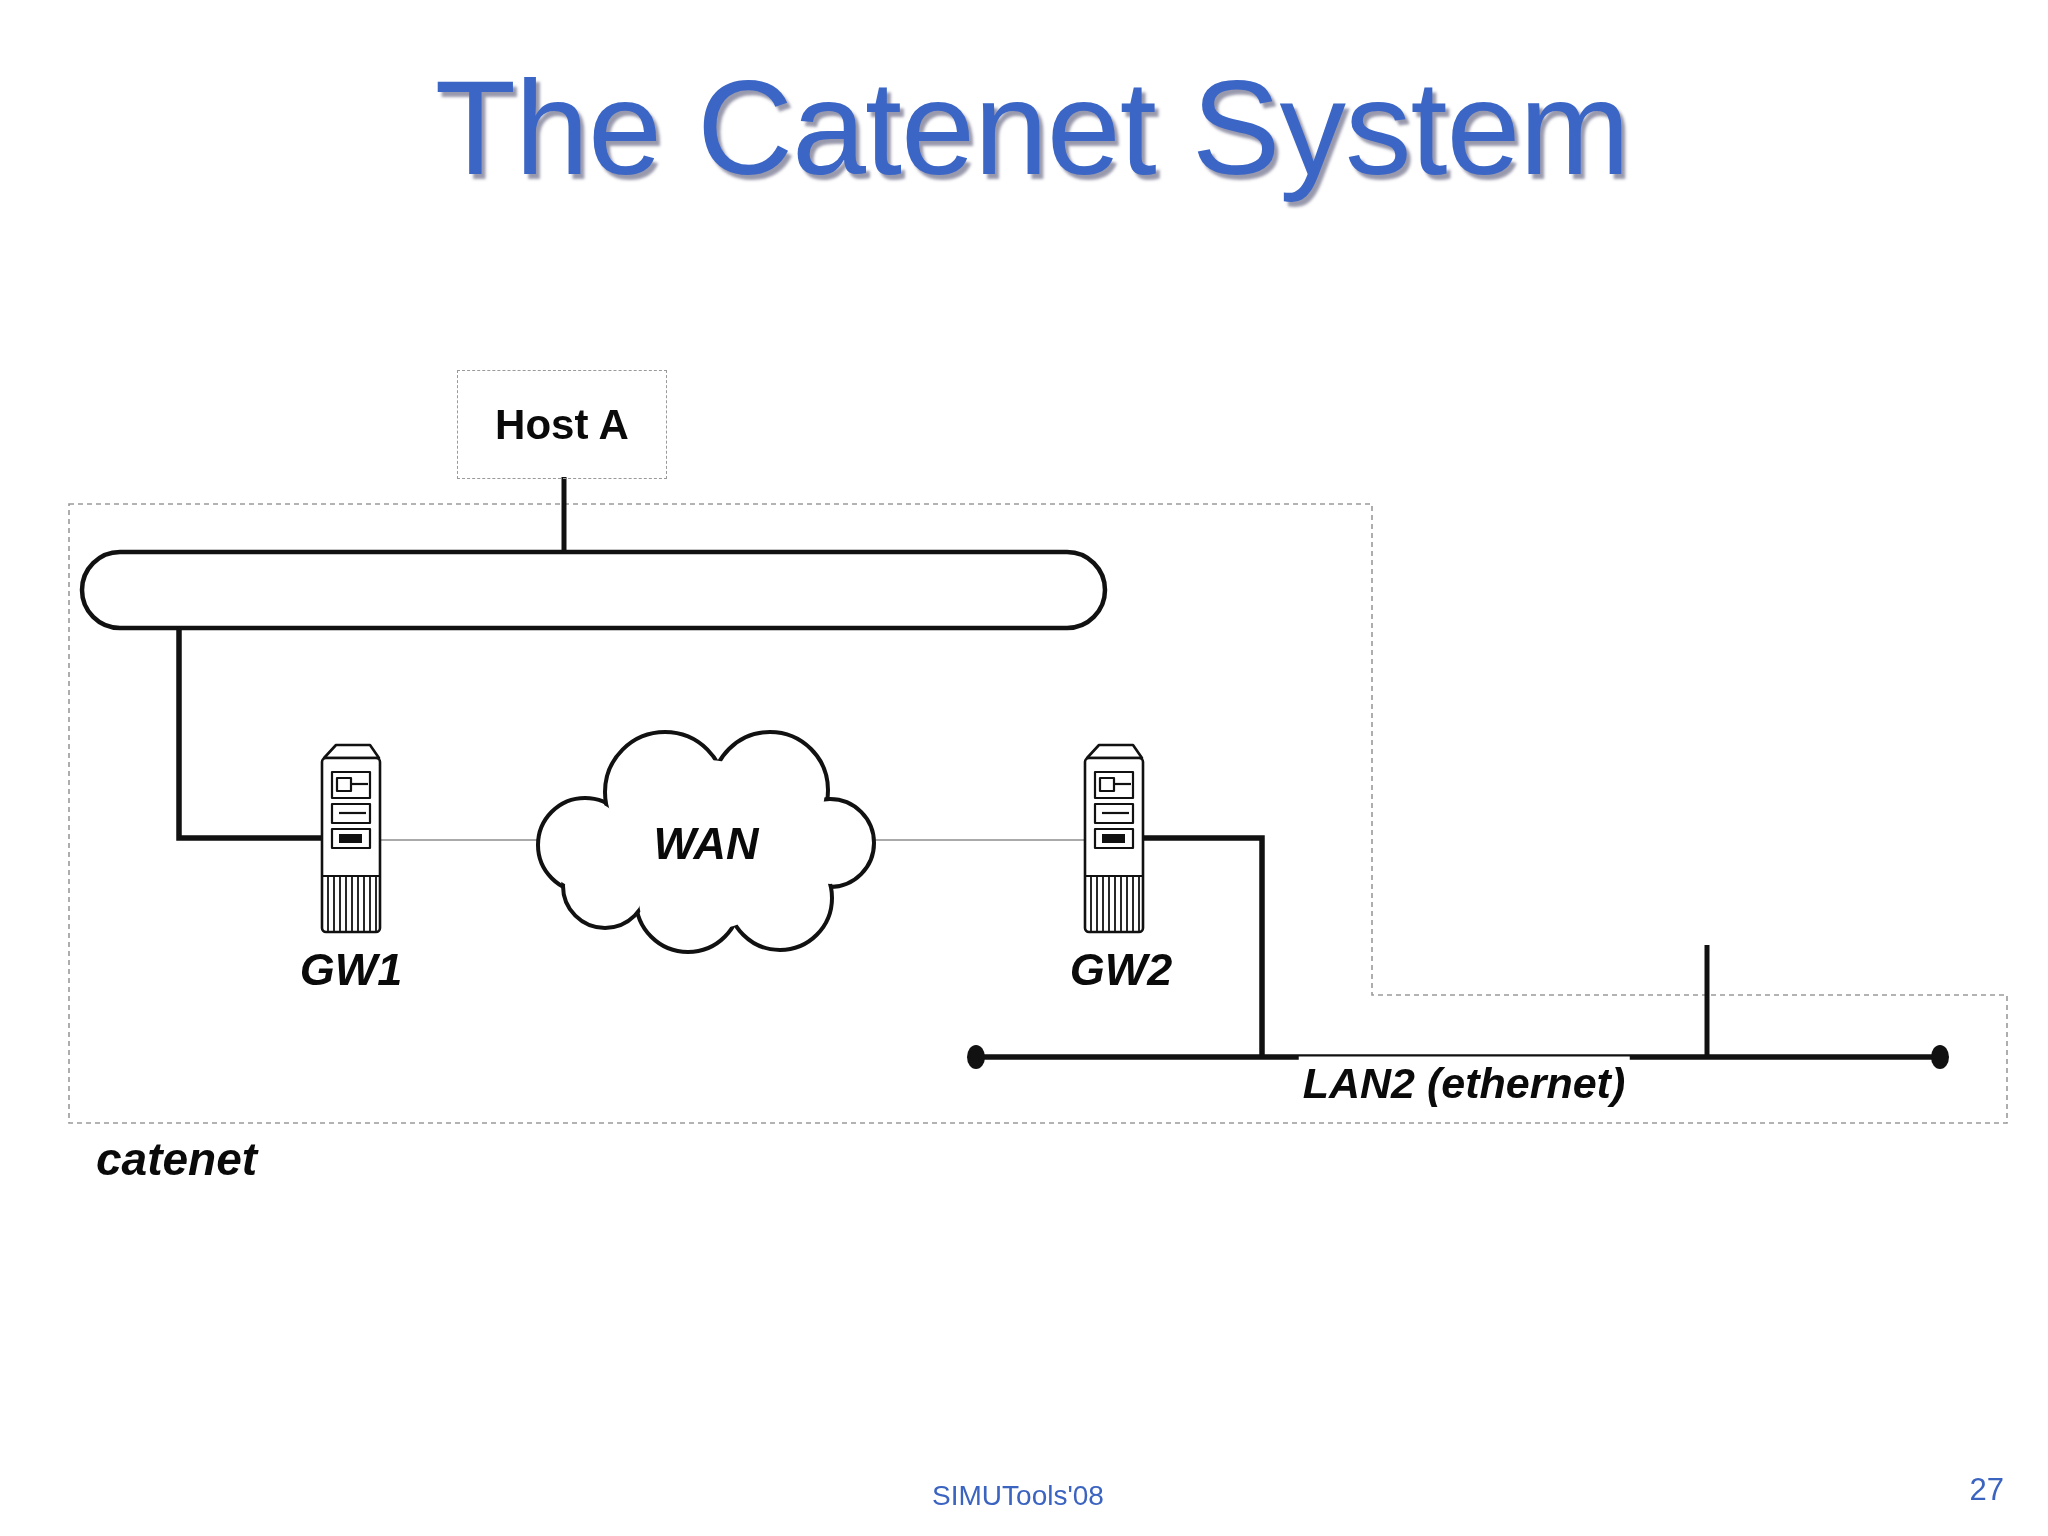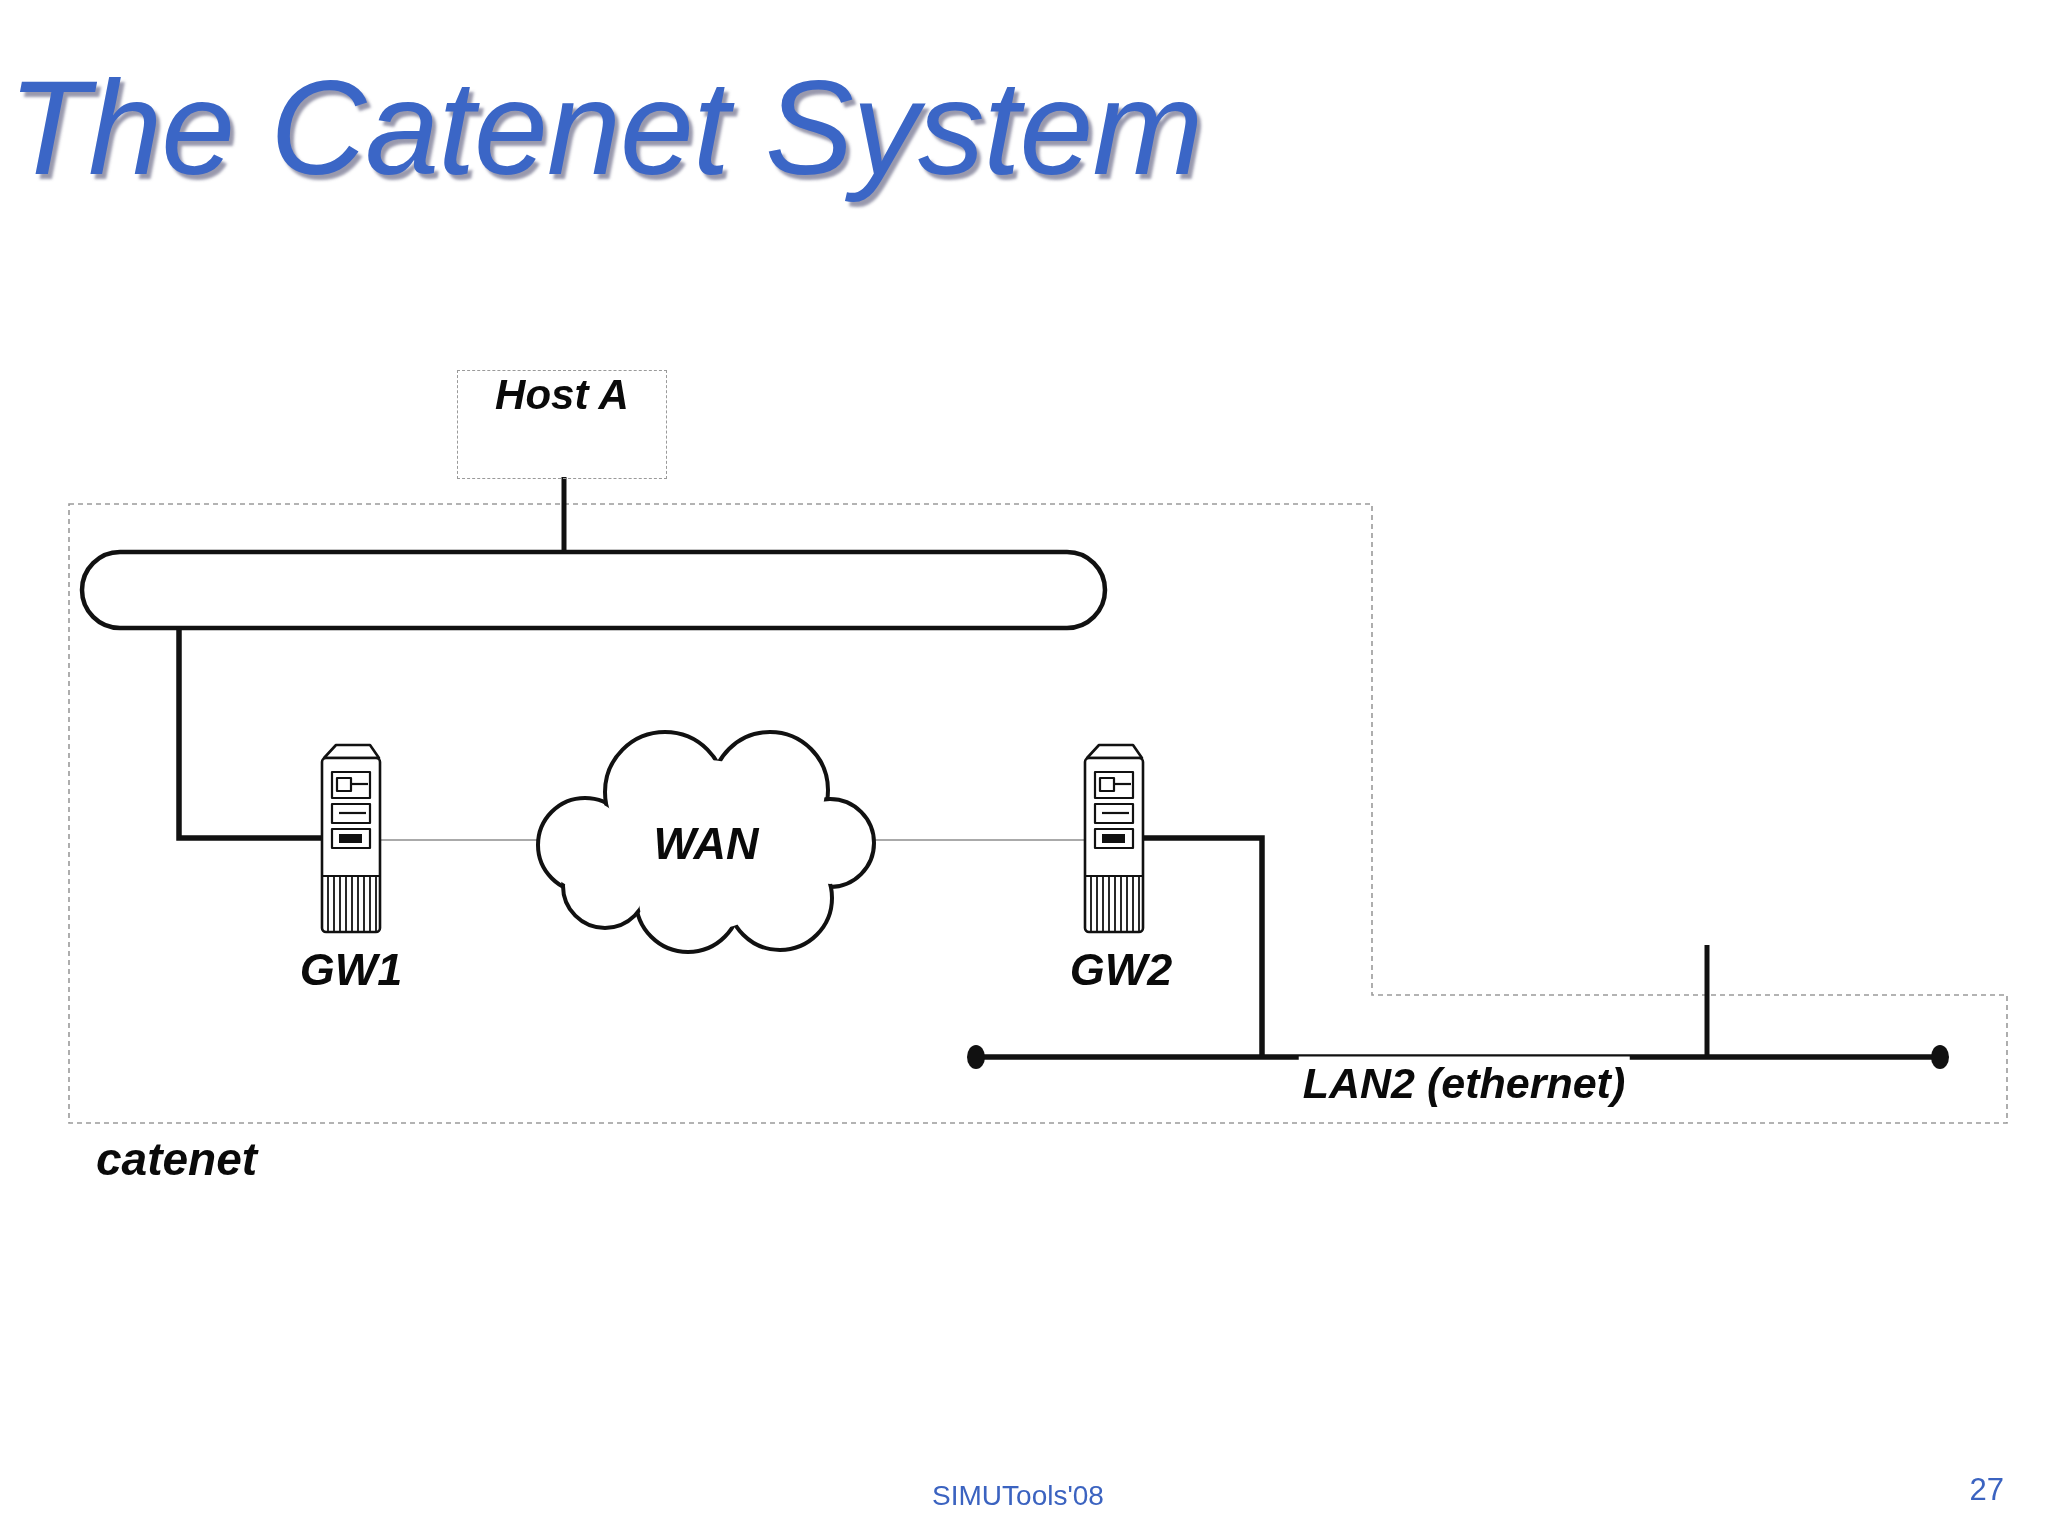--- a/index.html
+++ b/index.html
@@ -13,45 +13,44 @@
   html,body{margin:0;padding:0;background:#e8e8e8;}
   .slide{
     position:relative;
     width:2048px;height:1536px;
     background:#ffffff;
     overflow:hidden;
     font-family:"Liberation Sans", sans-serif;
   }
   .slide-title{
     position:absolute;
-    left:8px; right:0; top:52px;
-    text-align:left;
+    left:16px; right:0; top:52px;
+    text-align:center;
     font-size:133px;
     font-weight:400;
     letter-spacing:-1px;
     color:var(--title-color);
     text-shadow:4px 5px 3px rgba(70,70,105,0.55);
     white-space:nowrap;
-    font-style:italic;
   }
   .diagram-svg{position:absolute;left:0;top:0;width:2048px;height:1536px;}
   .dlabel{
     position:absolute;
     color:var(--label-color);
     font-weight:bold;
     font-style:italic;
     display:flex;align-items:center;justify-content:center;
     white-space:nowrap;
   }
   .node-box{
     position:absolute;
     border:1px dashed var(--dashed-color);
-    display:flex;align-items:flex-start;justify-content:center;
+    display:flex;align-items:center;justify-content:center;
     color:var(--label-color);
-    font-weight:bold;font-style:italic;
+    font-weight:bold;
     background:transparent;
   }
   .host-a-box{left:457px;top:370px;width:208px;height:107px;font-size:42px;}
   .host-b-box{left:1601px;top:839px;width:212px;height:106px;font-size:42px;}
   .lan1-label{left:82px;top:552px;width:1023px;height:76px;font-size:42px;padding-left:70px;box-sizing:border-box;}
   .wan-label{left:606px;top:812px;width:200px;height:64px;font-size:45px;}
   .gw1-label{left:266px;top:942px;width:170px;height:56px;font-size:45px;}
   .gw2-label{left:1036px;top:942px;width:170px;height:56px;font-size:45px;}
   .lan2-label{
     left:1464px;top:1057px;

